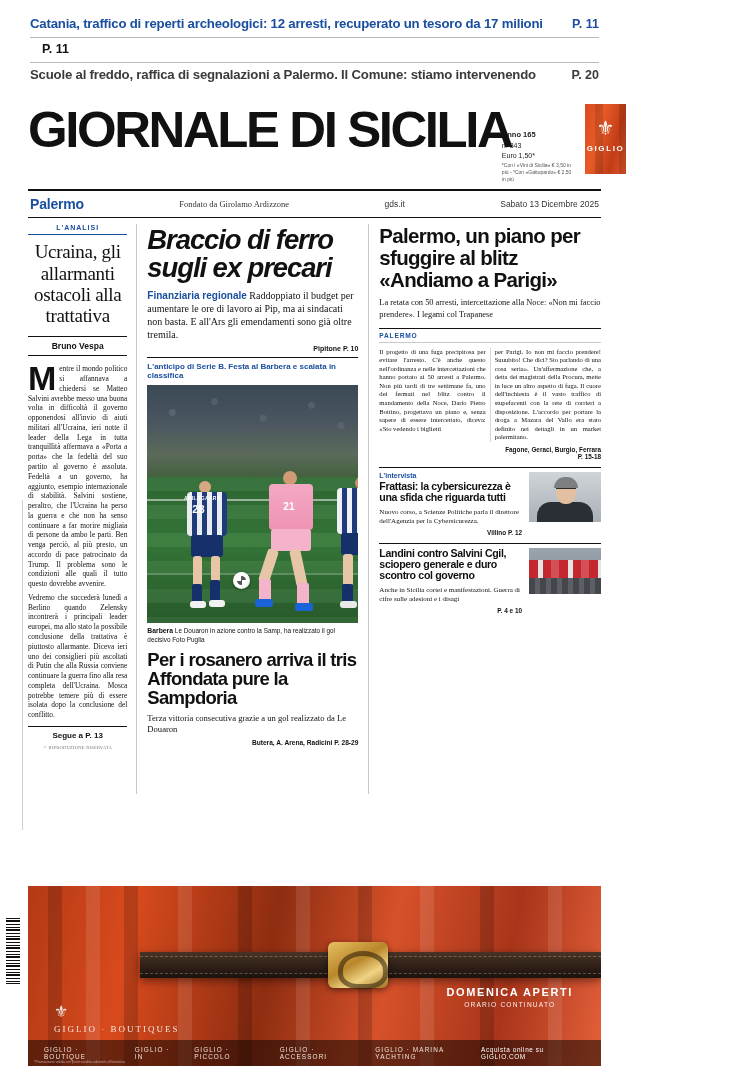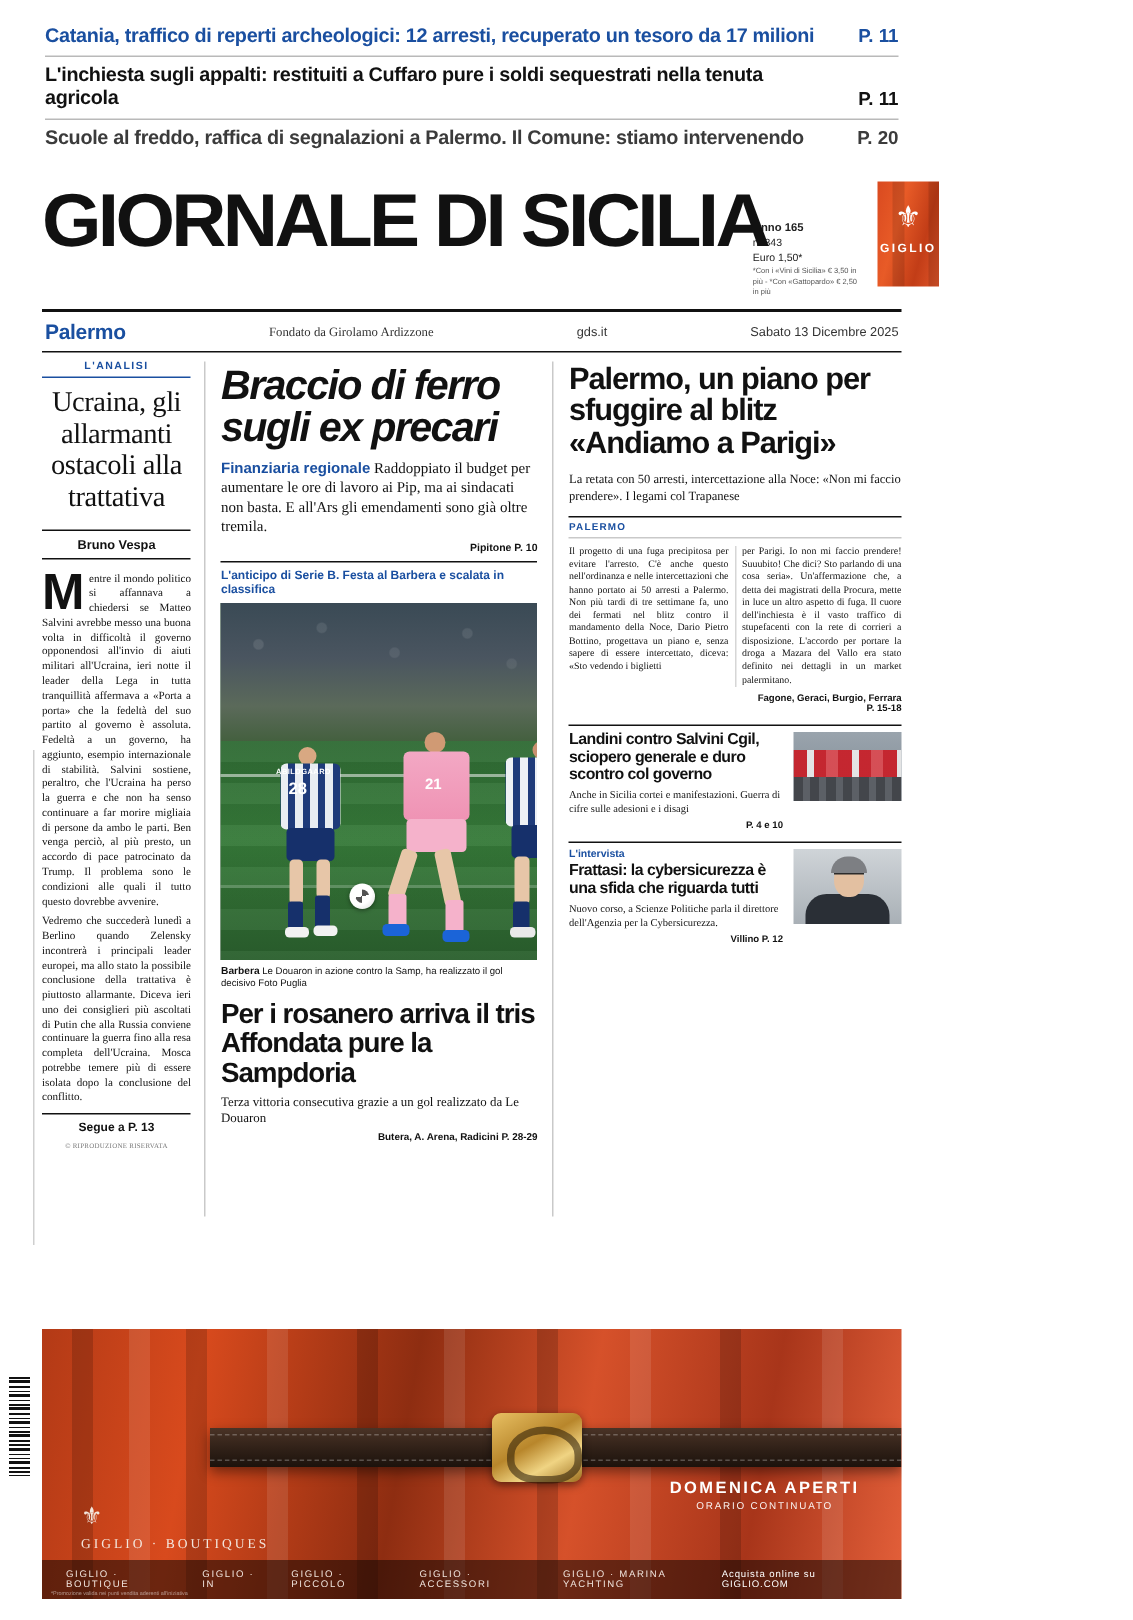--- a/index.html
+++ b/index.html
@@ -381,21 +381,20 @@
 <body>
 
 <div class="page">
 
   <div class="teasers">
     <div class="teaser teaser-1">
       <div class="teaser-text">Catania, traffico di reperti archeologici: 12 arresti, recuperato un tesoro da 17 milioni</div>
       <div class="teaser-page">P.  11</div>
     </div>
     <div class="teaser teaser-2">
-      <div class="teaser-text">L'inchiesta sugli appalti: restituiti a Cuffaro pure i soldi sequestrati nella tenuta agricola</div>
       <div class="teaser-page">P.  11</div>
     </div>
     <div class="teaser teaser-3" style="border-bottom:none;">
       <div class="teaser-text">Scuole al freddo, raffica di segnalazioni a Palermo. Il Comune: stiamo intervenendo</div>
       <div class="teaser-page">P.  20</div>
     </div>
   </div>
 
   <div class="masthead">
     <div class="logo">GIORNALE DI SICILIA</div>
@@ -511,42 +510,42 @@
         <p>Il progetto di una fuga precipitosa per evitare l'arresto. C'è anche questo nell'ordinanza e nelle intercettazioni che hanno portato ai 50 arresti a Palermo. Non più tardi di tre settimane fa, uno dei fermati nel blitz contro il mandamento della Noce, Dario Pietro Bottino, progettava un piano e, senza sapere di essere intercettato, diceva: «Sto vedendo i biglietti</p>
         <p>per Parigi. Io non mi faccio prendere! Suuubito! Che dici? Sto parlando di una cosa seria». Un'affermazione che, a detta dei magistrati della Procura, mette in luce un altro aspetto di fuga. Il cuore dell'inchiesta è il vasto traffico di stupefacenti con la rete di corrieri a disposizione. L'accordo per portare la droga a Mazara del Vallo era stato definito nei dettagli in un market palermitano.</p>
       </div>
       <div class="r-credit">
         <span>Fagone, Geraci, Burgio, Ferrara</span>
         <span class="pg">P. 15-18</span>
       </div>
 
       <div class="brief">
         <div class="brief-txt">
-          <div class="brief-head">Landini contro Salvini Cgil, sciopero generale e duro scontro col governo</div>
-          <div class="brief-body">Anche in Sicilia cortei e manifestazioni. Guerra di cifre sulle adesioni e i disagi</div>
-          <div class="brief-credit">P. 4 e 10</div>
-        </div>
-        <div class="thumb-protest">
-          <div class="flagband"></div>
-          <div class="heads"></div>
-        </div>
-      </div>
-
-      <div class="brief">
-        <div class="brief-txt">
           <div class="brief-kick">L'intervista</div>
           <div class="brief-head">Frattasi: la cybersicurezza è una sfida che riguarda tutti</div>
           <div class="brief-body">Nuovo corso, a Scienze Politiche parla il direttore dell'Agenzia per la Cybersicurezza.</div>
           <div class="brief-credit">Villino  P. 12</div>
         </div>
         <div class="thumb-face">
           <div class="shoulders"></div>
           <div class="face"></div>
           <div class="hair"></div>
           <div class="glasses"></div>
+        </div>
+      </div>
+
+      <div class="brief">
+        <div class="brief-txt">
+          <div class="brief-head">Landini contro Salvini Cgil, sciopero generale e duro scontro col governo</div>
+          <div class="brief-body">Anche in Sicilia cortei e manifestazioni. Guerra di cifre sulle adesioni e i disagi</div>
+          <div class="brief-credit">P. 4 e 10</div>
+        </div>
+        <div class="thumb-protest">
+          <div class="flagband"></div>
+          <div class="heads"></div>
         </div>
       </div>
     </div>
   </div>
 
   <div class="side-rule"></div>
   <div class="barcode"></div>
 
   <div class="ad">
     <div class="fold" style="left:20px"></div>

